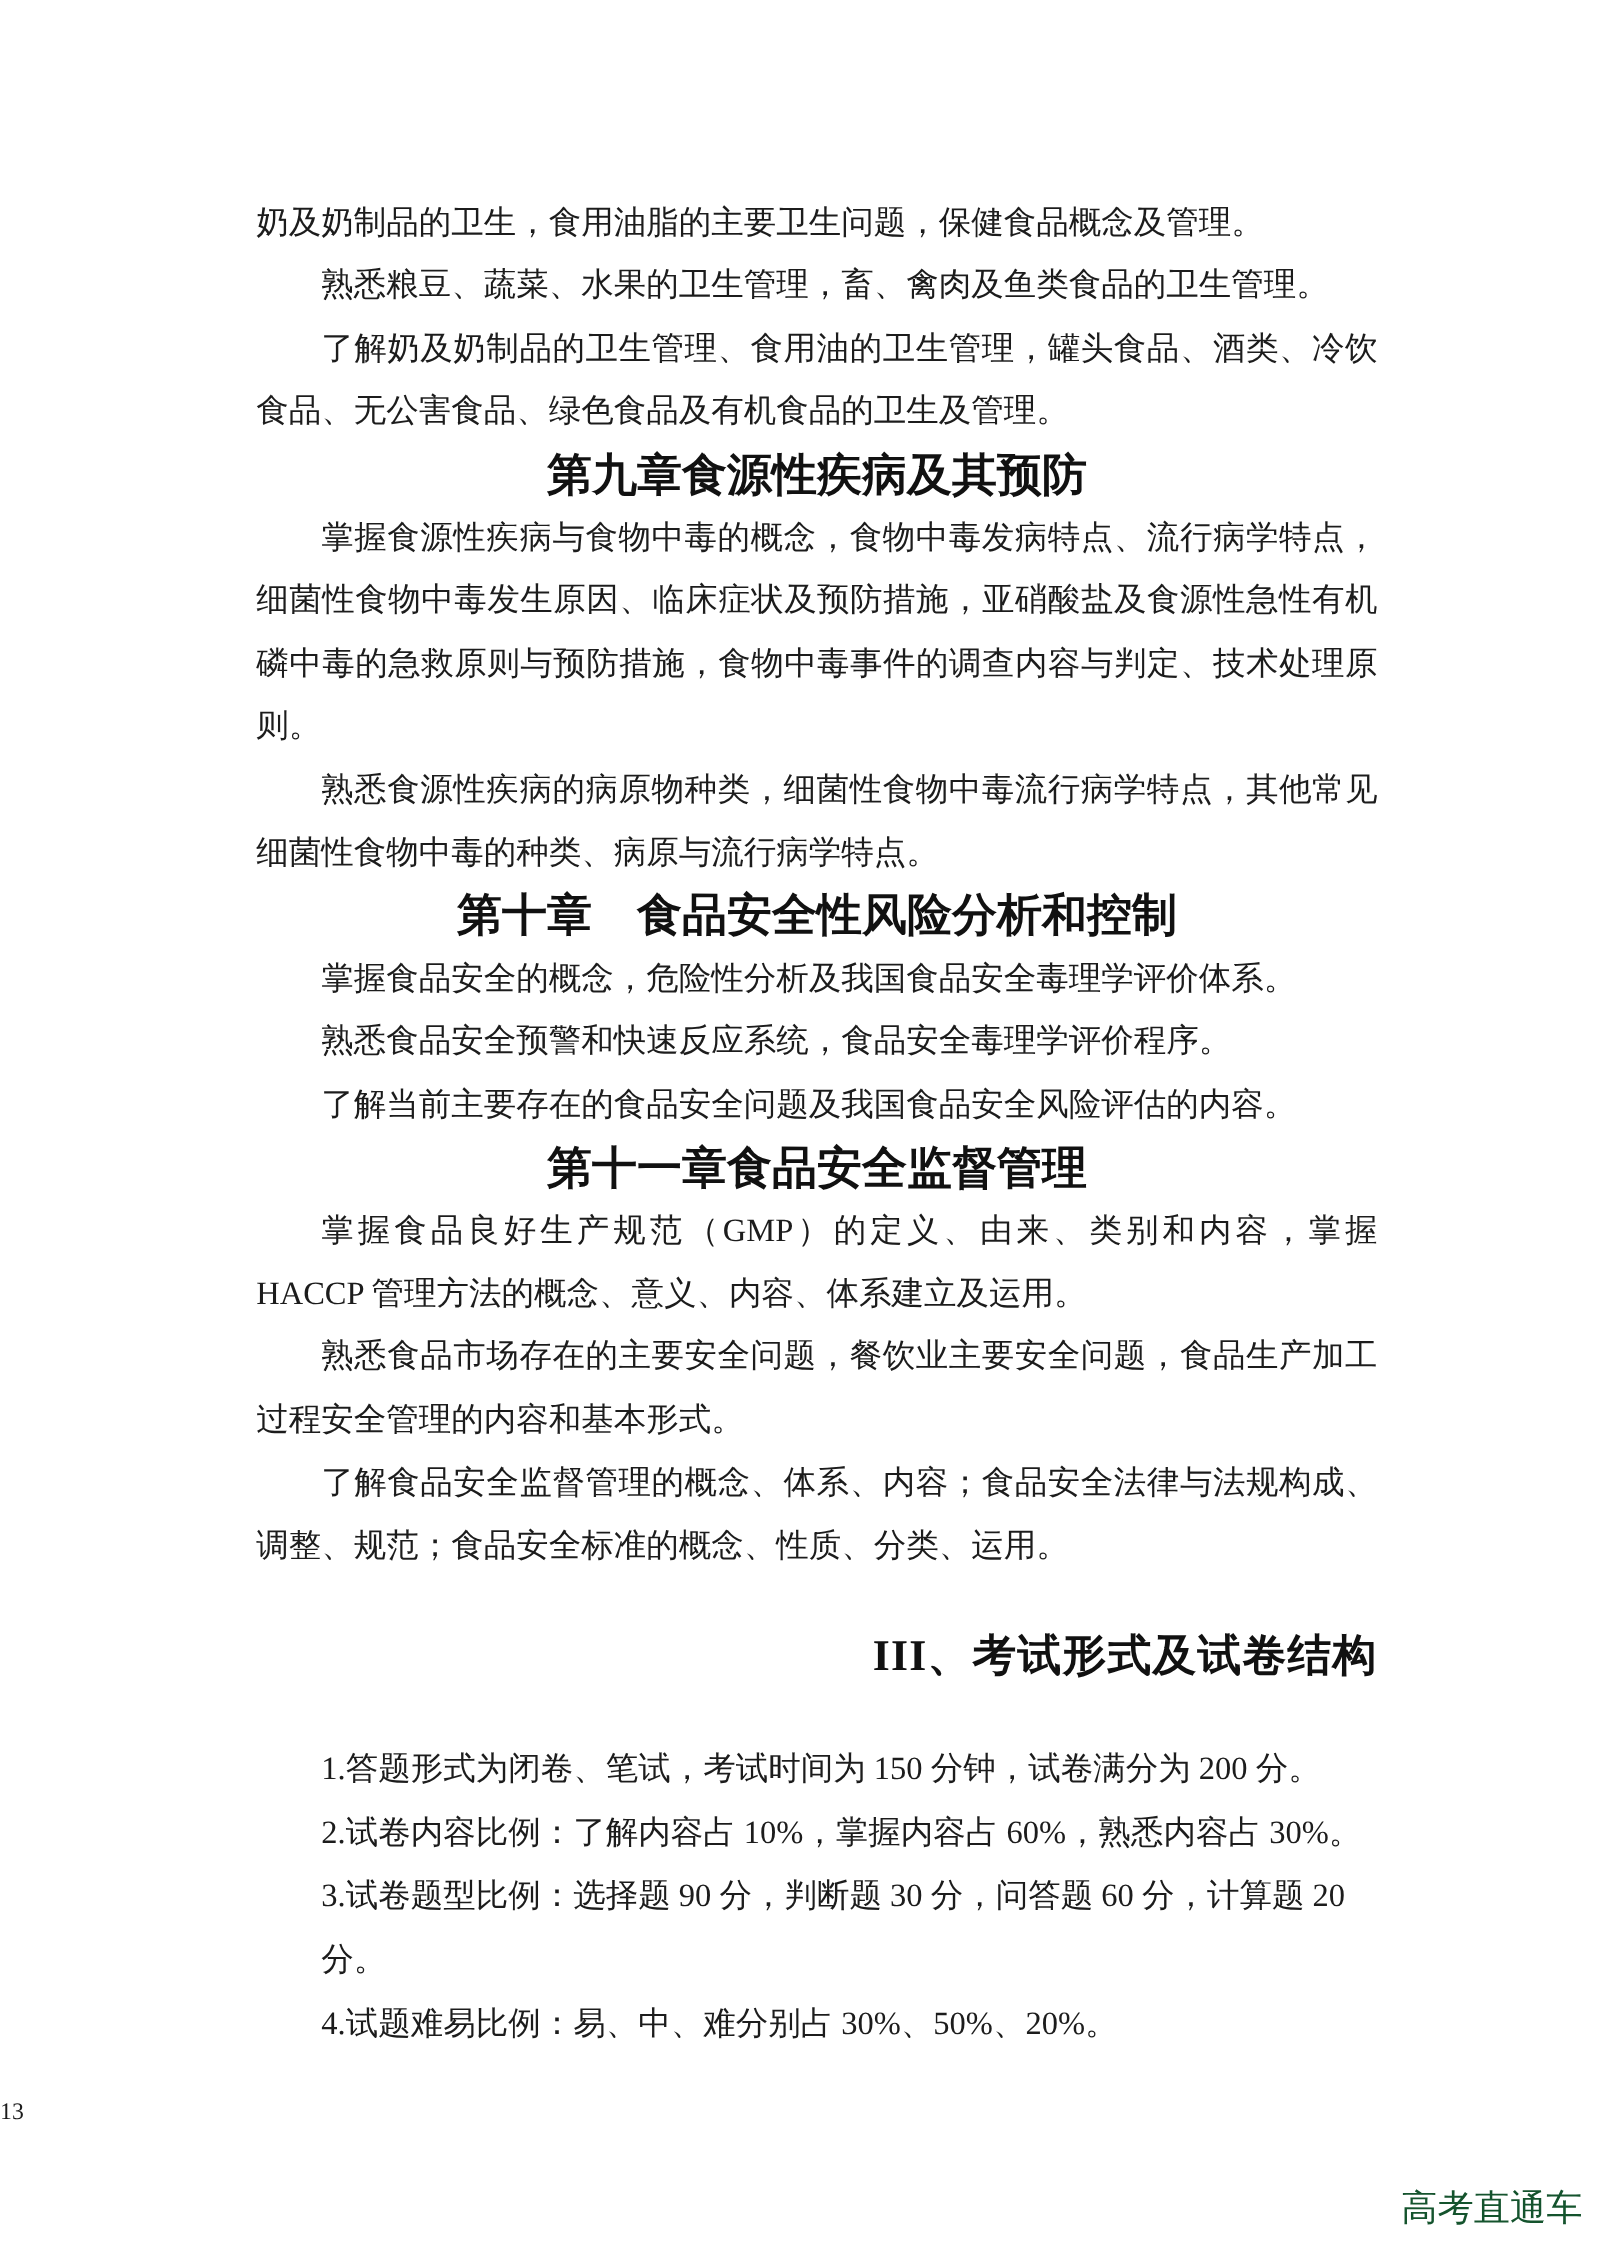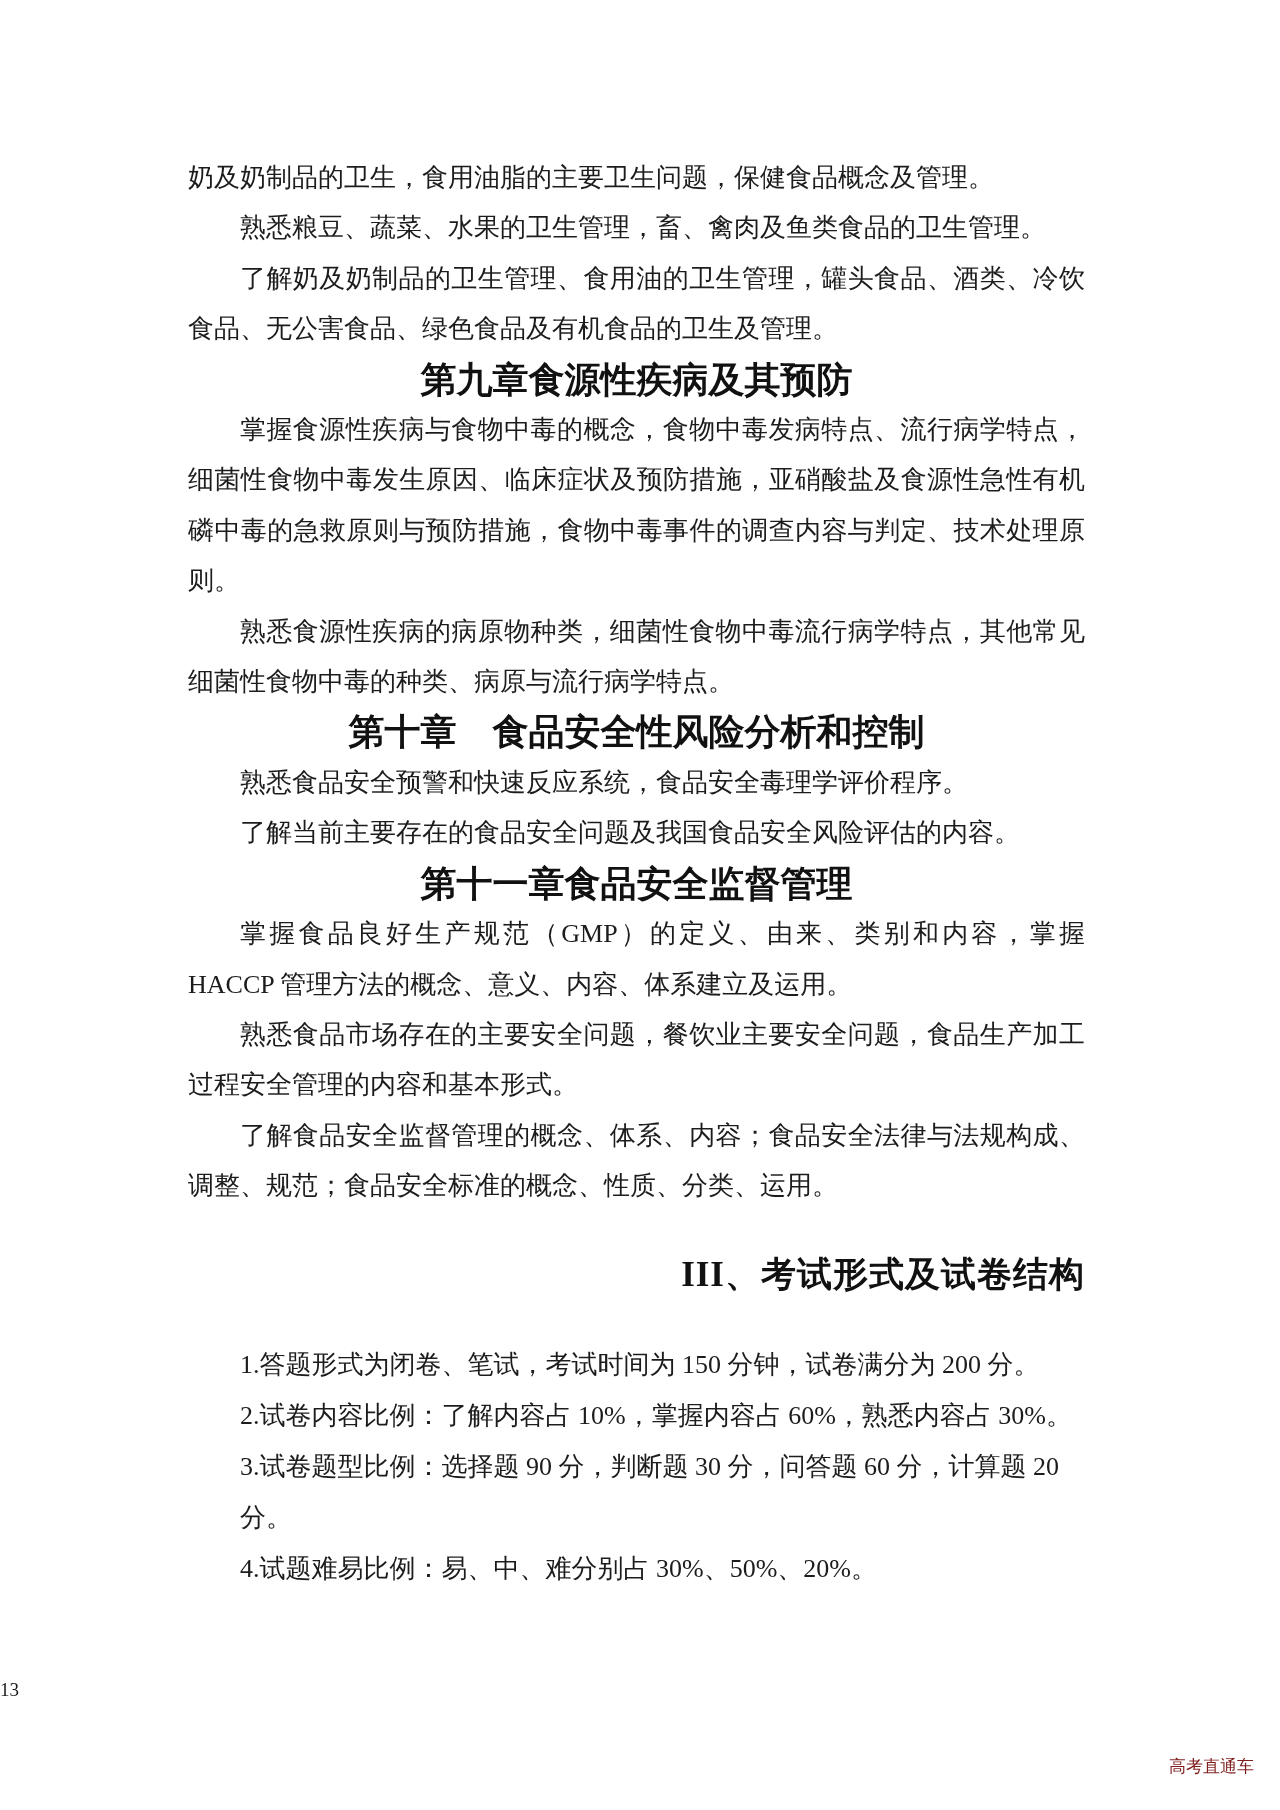--- a/index.html
+++ b/index.html
@@ -7,21 +7,21 @@
     width: 1280px; height: 1810px;
     background: #ffffff;
     font-family: "Liberation Serif", "DejaVu Serif", serif;
     color: #1c1c1c;
     position: relative;
     overflow: hidden;
   }
   .page { position: absolute; left: 0; top: 0; width: 1280px; height: 1810px; background: #ffffff; }
   .content {
     position: absolute;
-    left: 188px; top: 153px; width: 897px;
+    left: 205px; top: 153px; width: 897px;
     font-size: 26px;
     line-height: 50.4px;
     text-align: justify;
   }
   .para { margin: 0; text-indent: 52px; }
   .para.no-indent { text-indent: 0; }
   .chapter-heading {
     margin: 0;
     font-size: 36px;
     font-weight: bold;
@@ -50,24 +50,24 @@
     position: absolute;
     left: 0; top: 1679px; width: 1280px;
     text-align: left;
     font-size: 19px;
     line-height: 22px;
     color: #1c1c1c;
     font-family: "Liberation Serif", "DejaVu Serif", serif;
   }
   .watermark {
     position: absolute;
-    right: 26px; top: 1752px;
-    font-size: 17px;
+    right: 14px; top: 1752px;
+    font-size: 29px;
     line-height: 30px;
-    color: #7f1d1d;
+    color: #14532d;
     font-family: "Liberation Serif", "DejaVu Serif", serif;
   }
 </style>
 </head>
 <body>
 
 <div class="page">
 
   <div class="content">
 
@@ -75,20 +75,21 @@
     <p class="para">熟悉粮豆、蔬菜、水果的卫生管理，畜、禽肉及鱼类食品的卫生管理。</p>
     <p class="para">了解奶及奶制品的卫生管理、食用油的卫生管理，罐头食品、酒类、冷饮食品、无公害食品、绿色食品及有机食品的卫生及管理。</p>
 
     <p class="chapter-heading">第九章食源性疾病及其预防</p>
 
     <p class="para">掌握食源性疾病与食物中毒的概念，食物中毒发病特点、流行病学特点，细菌性食物中毒发生原因、临床症状及预防措施，亚硝酸盐及食源性急性有机磷中毒的急救原则与预防措施，食物中毒事件的调查内容与判定、技术处理原则。</p>
     <p class="para">熟悉食源性疾病的病原物种类，细菌性食物中毒流行病学特点，其他常见细菌性食物中毒的种类、病原与流行病学特点。</p>
 
     <p class="chapter-heading">第十章　食品安全性风险分析和控制</p>
 
+    <p class="para">掌握食品安全的概念，危险性分析及我国食品安全毒理学评价体系。</p>
     <p class="para">熟悉食品安全预警和快速反应系统，食品安全毒理学评价程序。</p>
     <p class="para">了解当前主要存在的食品安全问题及我国食品安全风险评估的内容。</p>
 
     <p class="chapter-heading">第十一章食品安全监督管理</p>
 
     <p class="para">掌握食品良好生产规范（GMP）的定义、由来、类别和内容，掌握 HACCP 管理方法的概念、意义、内容、体系建立及运用。</p>
     <p class="para">熟悉食品市场存在的主要安全问题，餐饮业主要安全问题，食品生产加工过程安全管理的内容和基本形式。</p>
     <p class="para">了解食品安全监督管理的概念、体系、内容；食品安全法律与法规构成、调整、规范；食品安全标准的概念、性质、分类、运用。</p>
 
     <h1 class="section-title">III、考试形式及试卷结构</h1>

